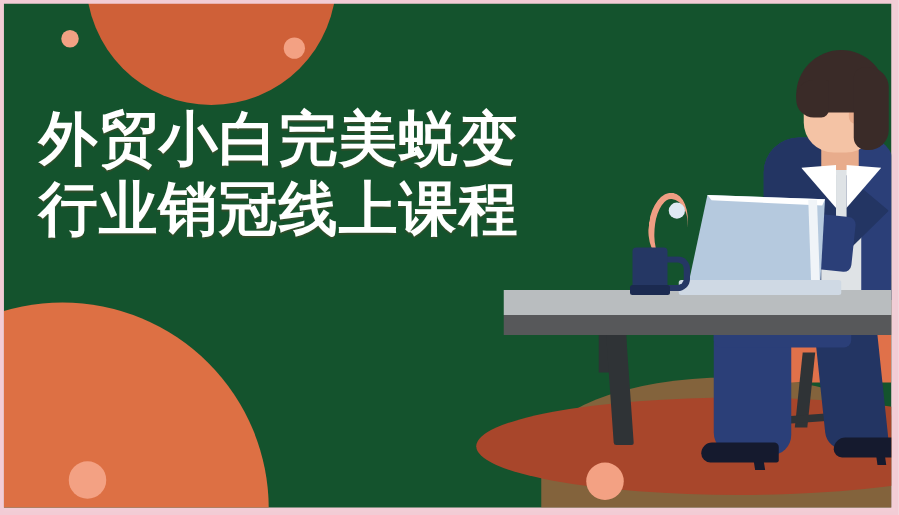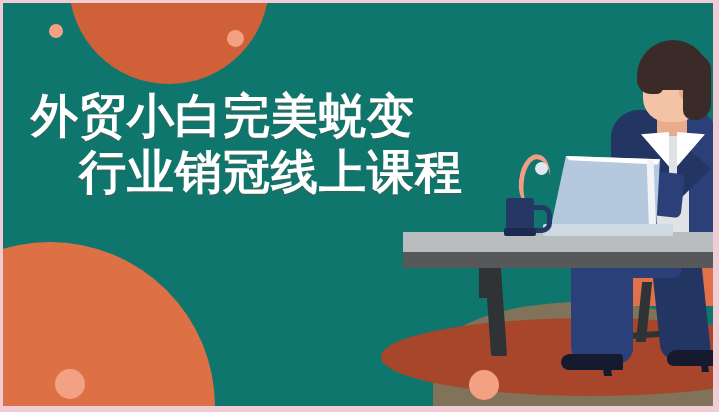--- a/index.html
+++ b/index.html
@@ -11,22 +11,23 @@
     overflow:hidden;
     background:#f3cdd6;
     box-sizing:border-box;
   }
 
   
   .canvas{
     position:absolute;
     left:3px;top:2px;
     width:710px;height:404px;
-    background:#0f766e;
+    background:#14532d;
     overflow:hidden;
+    font-family:Liberation Mono, monospace;
   }
 
   
   .blob-top{
     position:absolute;
     left:66px;top:-118px;
     width:200px;height:200px;
     border-radius:50%;
     background:#cf6038;
   }
@@ -68,21 +69,21 @@
     position:absolute;
     left:28px;top:86px;
     color:#ffffff;
     font-size:47px;
     font-weight:bold;
     line-height:56px;
     letter-spacing:1px;
     white-space:nowrap;
     text-shadow:0 2px 0 rgba(150,60,30,.22);
   }
-  .headline .line2{display:block;margin-left:48px;}
+  .headline .line2{display:block;}
   .subline{
     position:absolute;
     left:27px;top:292px;
     color:#ffffff;
     font-size:21px;
     font-weight:bold;
     letter-spacing:.5px;
     white-space:nowrap;
     text-shadow:0 1px 0 rgba(150,60,30,.22);
   }

